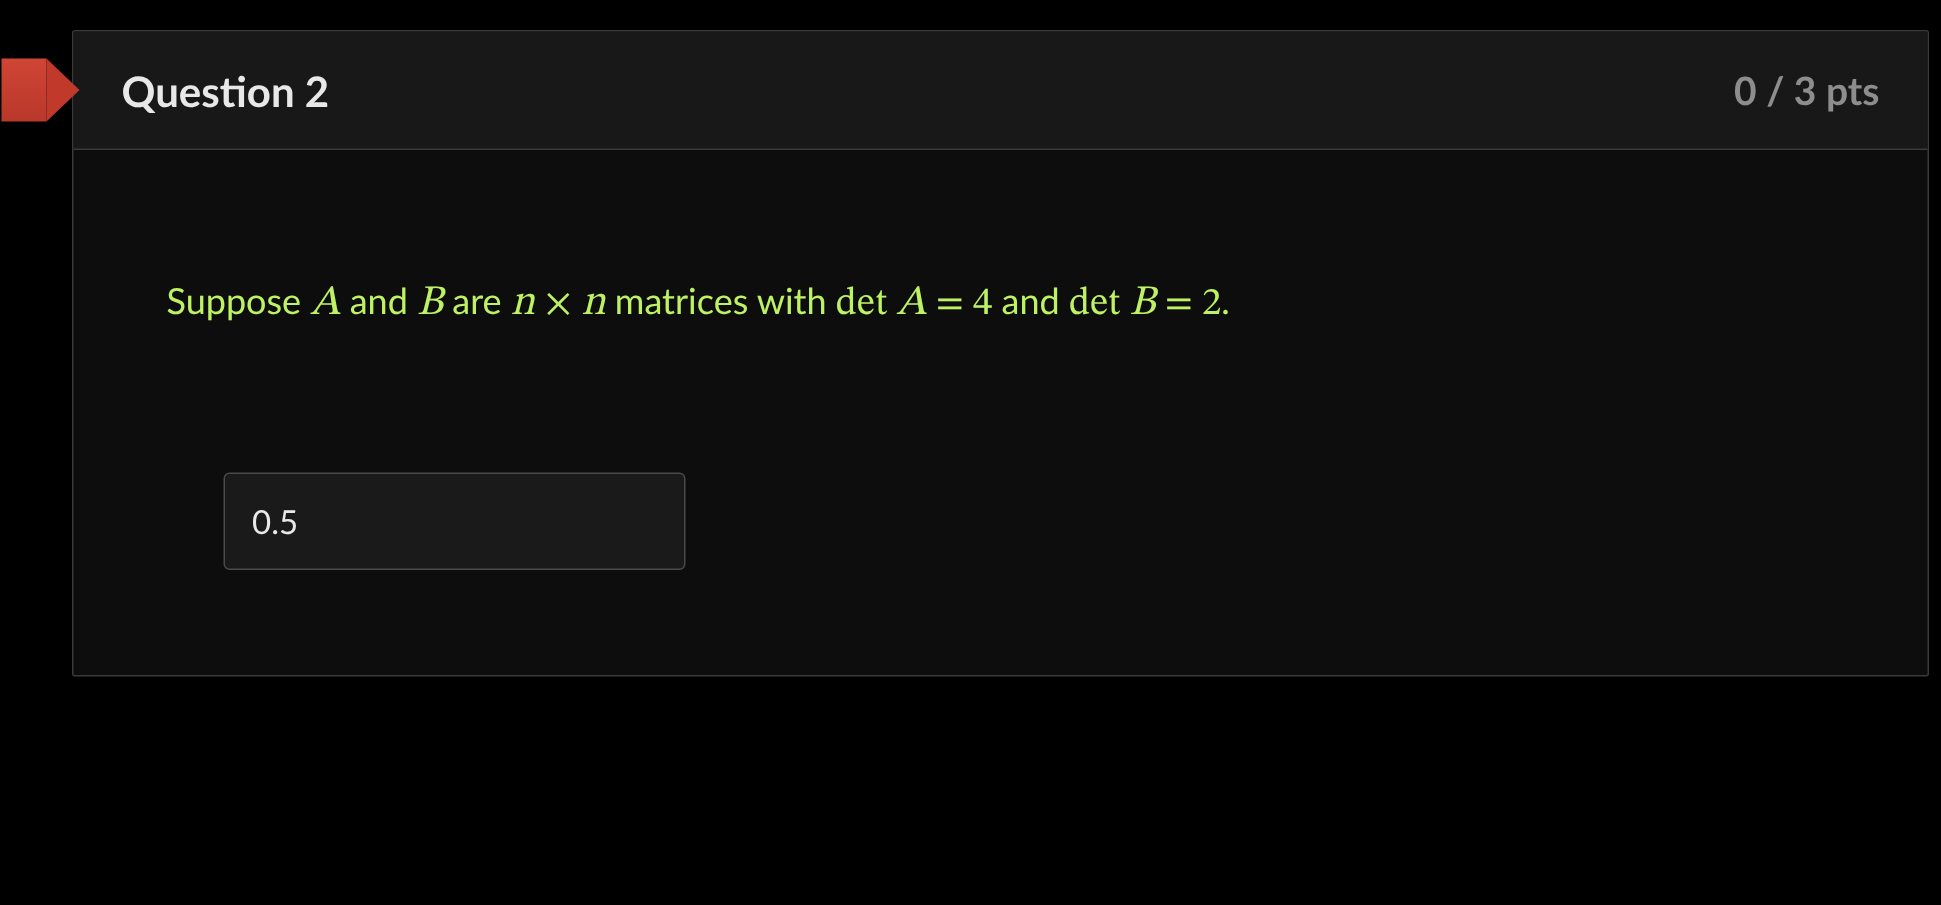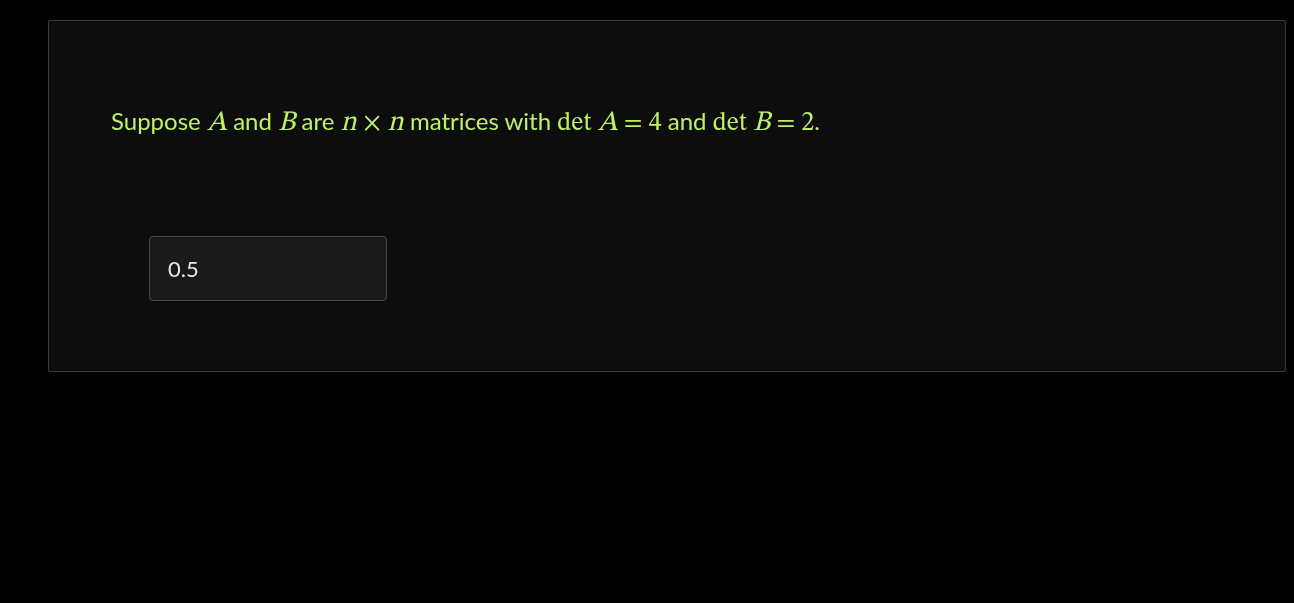--- a/index.html
+++ b/index.html
@@ -107,28 +107,38 @@
       margin-top: 90px;
       margin-left: 62px;
     }
     .answer-input {
       background: #1a1a1a;
       border: 1px solid #4a4a4a;
       border-radius: 4px;
       color: #e8e8e8;
       font-size: 22px;
       padding: 18px 18px;
-      width: 238px;
+      width: 308px;
       font-family: inherit;
     }
   </style>
 </head>
 <body>
 
 <div class="question-card">
+  <div class="question-header">
+    <div class="arrow-badge">
+      <div class="arrow-shape">
+        <div class="arrow-body"></div>
+        <div class="arrow-point"></div>
+      </div>
+    </div>
+    <div class="question-title">Question 2</div>
+    <div class="points">0 / 3 pts</div>
+  </div>
   <div class="question-body">
     <div class="prompt-line">
       <span>Suppose </span><span class="math-it">A</span><span> and </span><span class="math-it">B</span><span> are </span><span class="math-it">n</span><span class="math-up"> × </span><span class="math-it">n</span><span> matrices with </span><span class="math-up">det</span><span class="math-up"> </span><span class="math-it">A</span><span class="math-up"> = </span><span class="math-up">4</span><span> and </span><span class="math-up">det</span><span class="math-up"> </span><span class="math-it">B</span><span class="math-up"> = </span><span class="math-up">2</span><span>.</span>
     </div>
     <div class="answer-row">
       <input type="text" class="answer-input" value="0.5" style="">
     </div>
   </div>
 </div>
 

